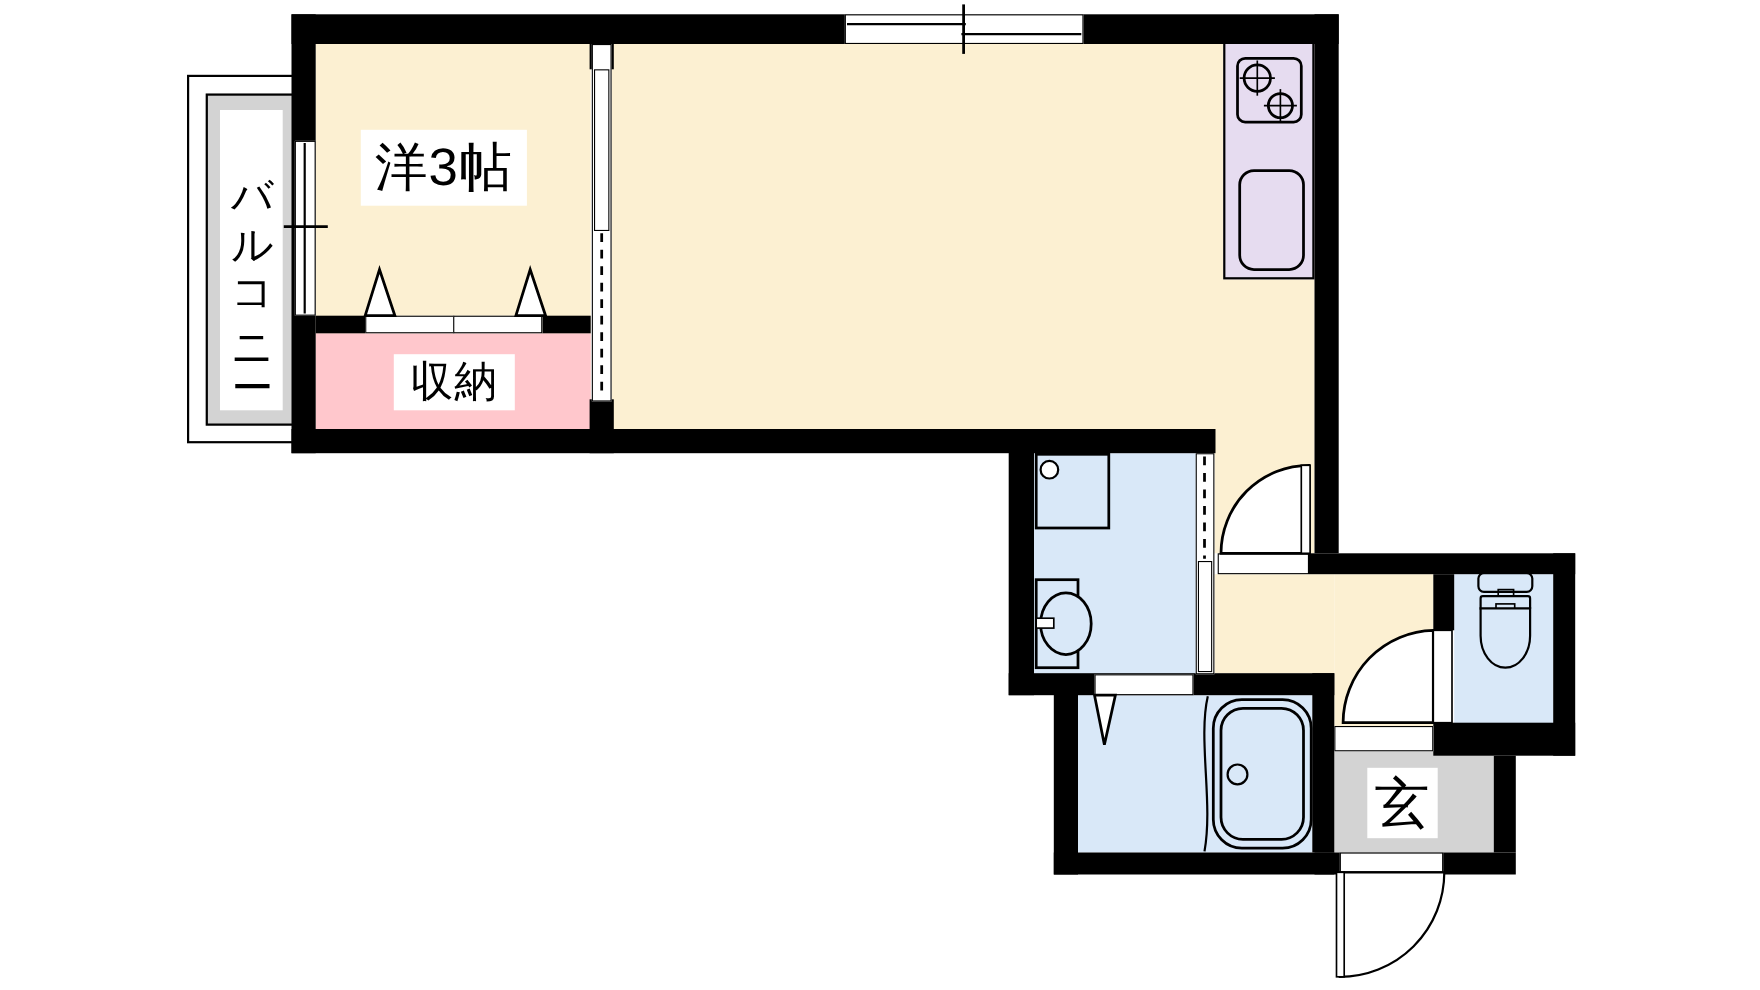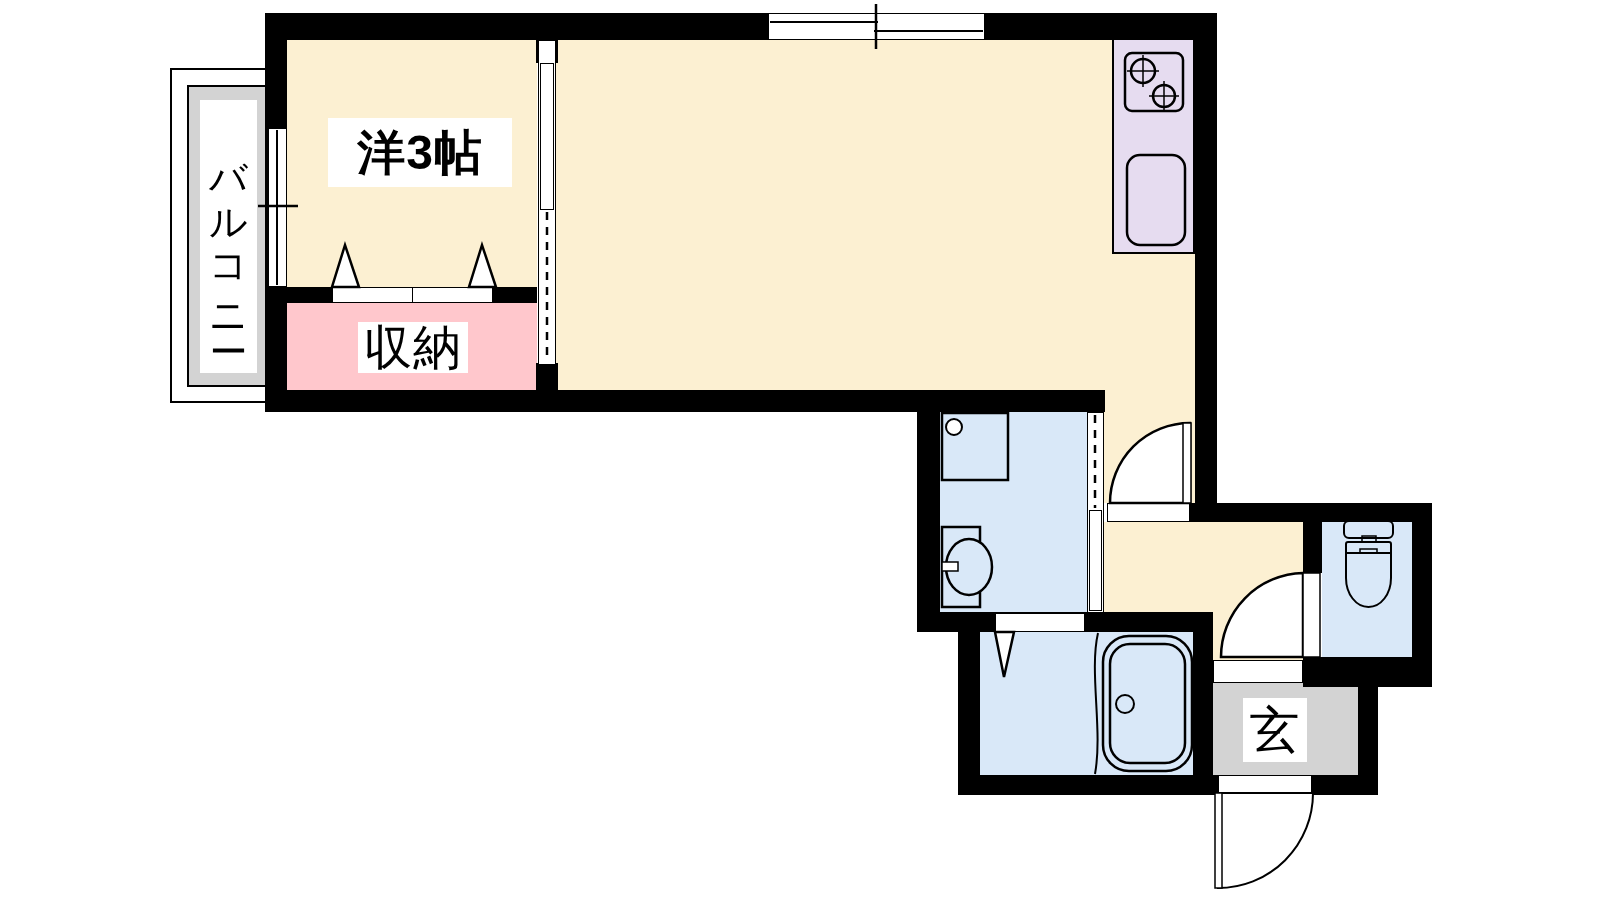--- a/index.html
+++ b/index.html
@@ -123,16 +123,16 @@
     <circle cx="1125" cy="704" r="9" fill="none" stroke="#000" stroke-width="2"></circle>
 
     <rect x="1344" y="521" width="49" height="17" rx="5" fill="#D9E8F8" stroke="#000" stroke-width="2"></rect>
     <rect x="1362" y="536" width="14" height="6" fill="none" stroke="#000" stroke-width="1.5"></rect>
     <rect x="1346" y="542" width="45" height="13" rx="2" fill="#D9E8F8" stroke="#000" stroke-width="2"></rect>
     <rect x="1360" y="549" width="17" height="7" fill="#D9E8F8" stroke="#000" stroke-width="1.5"></rect>
     <path d="M 1346,553 L 1391,553 L 1391,578 A 22.5,29 0 0 1 1346,578 Z" fill="#D9E8F8" stroke="#000" stroke-width="2"></path>
   </svg>
 
   <div class="abs lbl vert" style="left:200px;top:100px;width:57px;height:273px;font-size:38px;">バルコニー</div>
-  <div class="abs lbl" style="left:328px;top:118px;width:184px;height:69px;font-size:48px;font-weight:bold;">洋3帖</div>
-  <div class="abs lbl" style="left:358px;top:322px;width:110px;height:51px;font-size:48px;">収納</div>
+  <div class="abs lbl" style="left:328px;top:118px;width:151px;height:69px;font-size:48px;">洋3帖</div>
+  <div class="abs lbl" style="left:358px;top:322px;width:110px;height:51px;font-size:39px;">収納</div>
   <div class="abs lbl" style="left:1243px;top:698px;width:64px;height:64px;font-size:50px;">玄</div>
 </div>
 
 </body></html>

